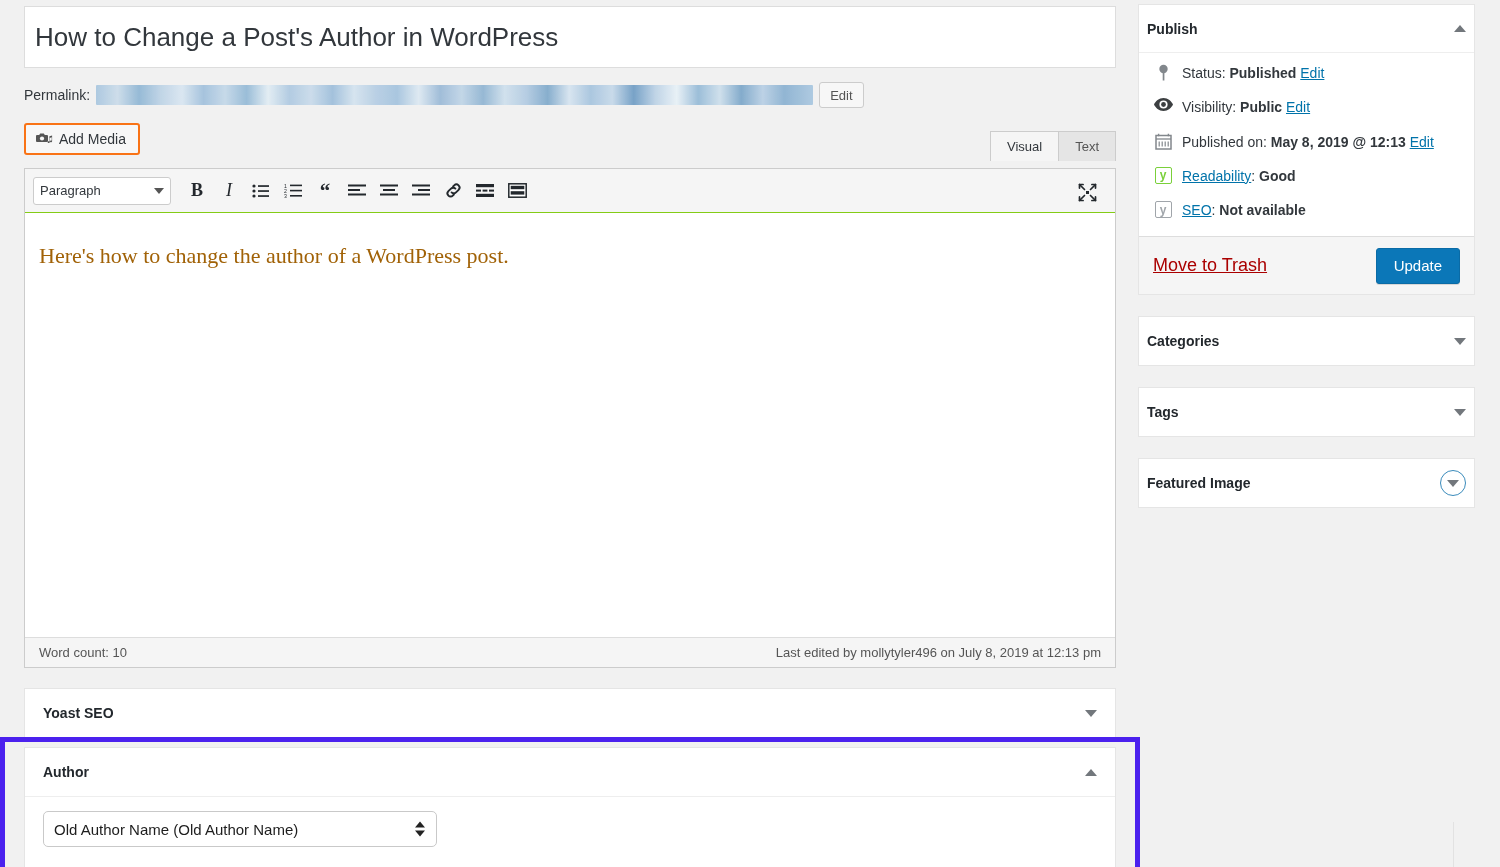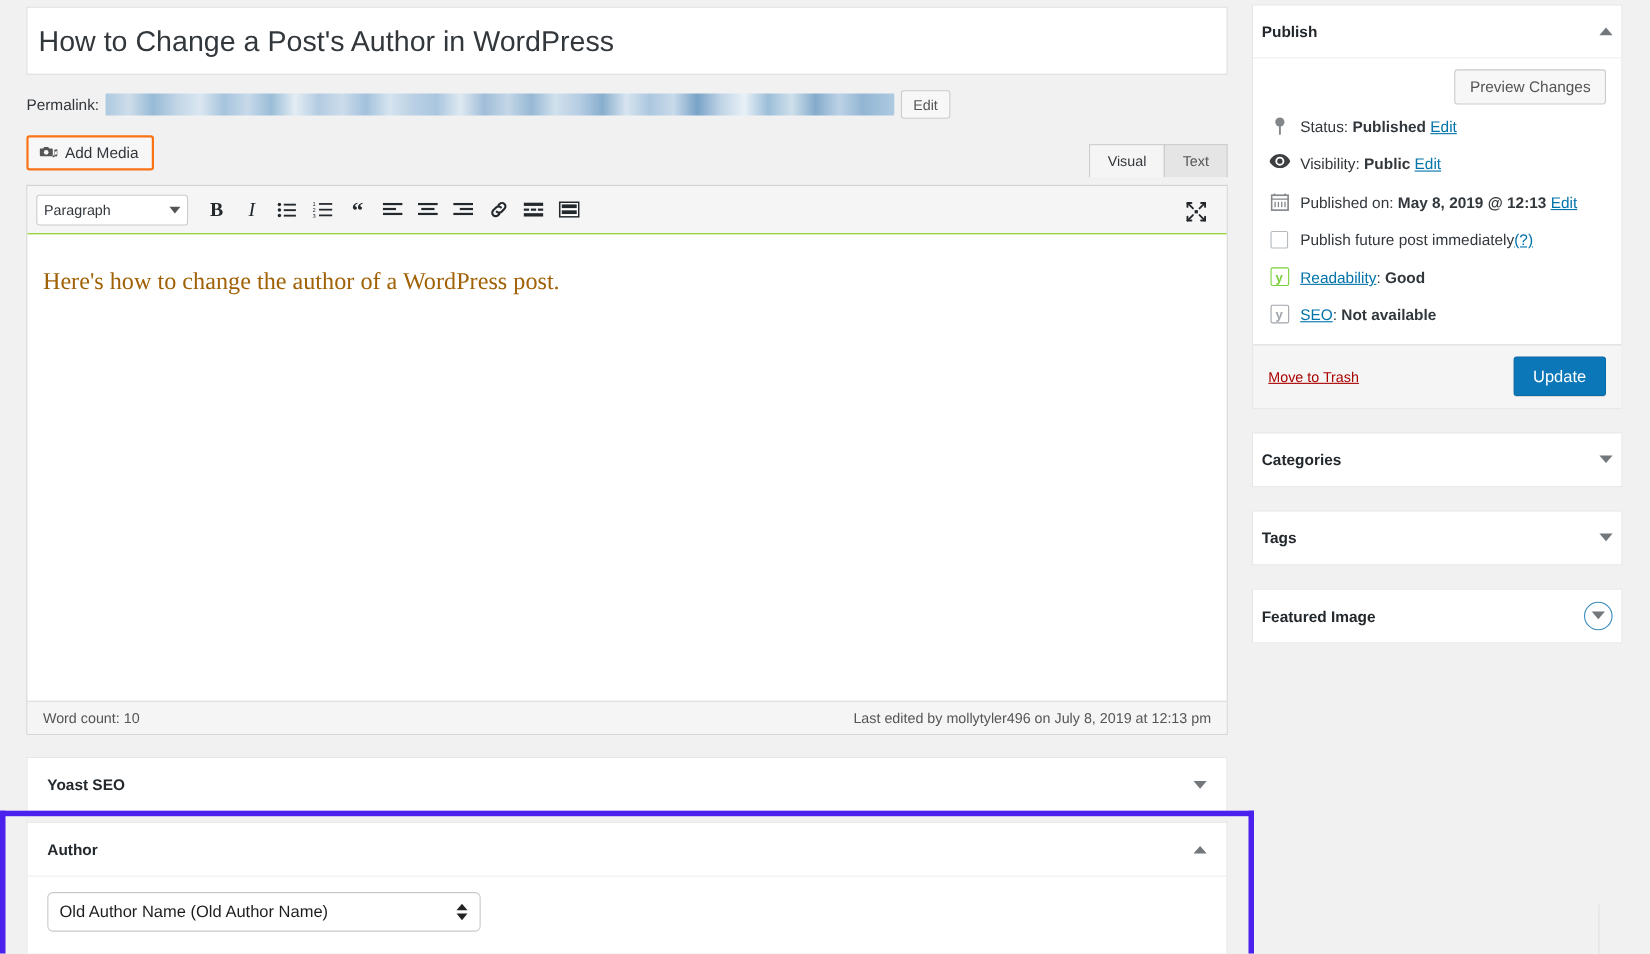--- a/index.html
+++ b/index.html
@@ -200,21 +200,21 @@
   }
   .pub-row {
     display:flex; align-items:flex-start; gap:9px;
     font-size:14px; color:#32373c;
     margin-bottom:14px; line-height:1.45;
   }
   .pub-ico { width:20px; flex:0 0 20px; display:flex; justify-content:center; padding-top:1px; }
   .pub-txt { flex:1; }
   .pub-txt b { font-weight:bold; }
   a.wp-link { color:#0073aa; text-decoration:underline; cursor:pointer; }
-  a.trash-link { color:#a00; text-decoration:underline; cursor:pointer; font-size:13px; }
+  a.trash-link { color:#a00; text-decoration:underline; cursor:pointer; font-size:18px; }
   .chk {
     width:16px; height:16px; border:1px solid #b4b9be; background:#fff;
     border-radius:2px; cursor:pointer; flex:0 0 16px;
   }
   .publish-foot {
     background:#f5f5f5; border-top:1px solid #ddd;
     height:58px; padding:0 14px;
     display:flex; align-items:center; justify-content:space-between;
   }
   .btn-update {
@@ -410,23 +410,20 @@
 
   <div id="col-side">
 
     <div class="side-box">
       <div class="side-head">
         <span>Publish</span>
         <span class="tri-up"></span>
       </div>
 
       <div class="publish-body">
-        <div class="preview-row">
-          <button class="btn-preview">Preview Changes</button>
-        </div>
 
         <div class="pub-row">
           <span class="pub-ico">
             <svg width="13" height="17" viewBox="0 0 13 17" fill="#82878c">
               <circle cx="6.5" cy="5" r="4.2"></circle>
                 <rect x="5.7" y="7" width="1.7" height="9.5"></rect>
             </svg>
           </span>
           <span class="pub-txt">
             <span>Status:</span>
@@ -458,28 +455,20 @@
               <path d="M3.6 0.8v2.4M13.4 0.8v2.4" stroke-width="1.4"></path>
             </svg>
           </span>
           <span class="pub-txt">
             <span>Published on:</span>
             <b>May 8, 2019 @ 12:13</b>
             <a class="wp-link">Edit</a>
           </span>
         </div>
 
-        <div class="pub-row">
-          <span class="pub-ico" style="padding-top:2px;">
-            <span class="chk"></span>
-          </span>
-          <span class="pub-txt">
-            <span>Publish future post immediately</span><a class="wp-link">(?)</a>
-          </span>
-        </div>
 
         <div class="pub-row">
           <span class="pub-ico">
             <span class="yicon good">y</span>
           </span>
           <span class="pub-txt">
             <a class="wp-link">Readability</a><span>: </span><b>Good</b>
           </span>
         </div>
 

